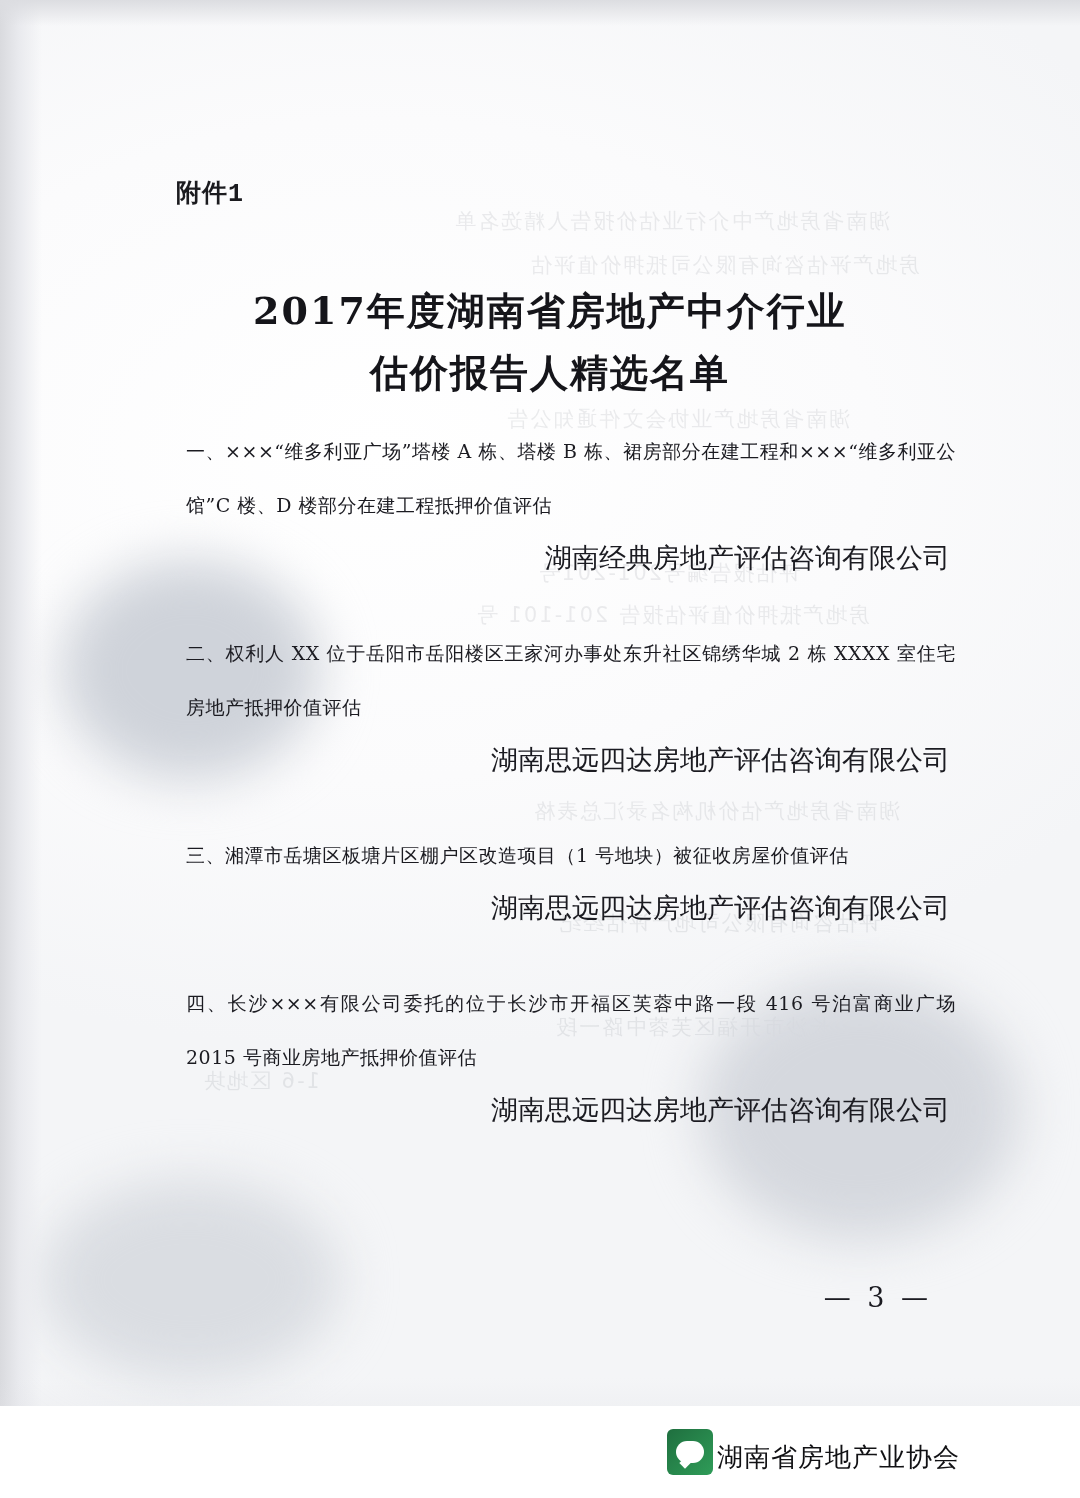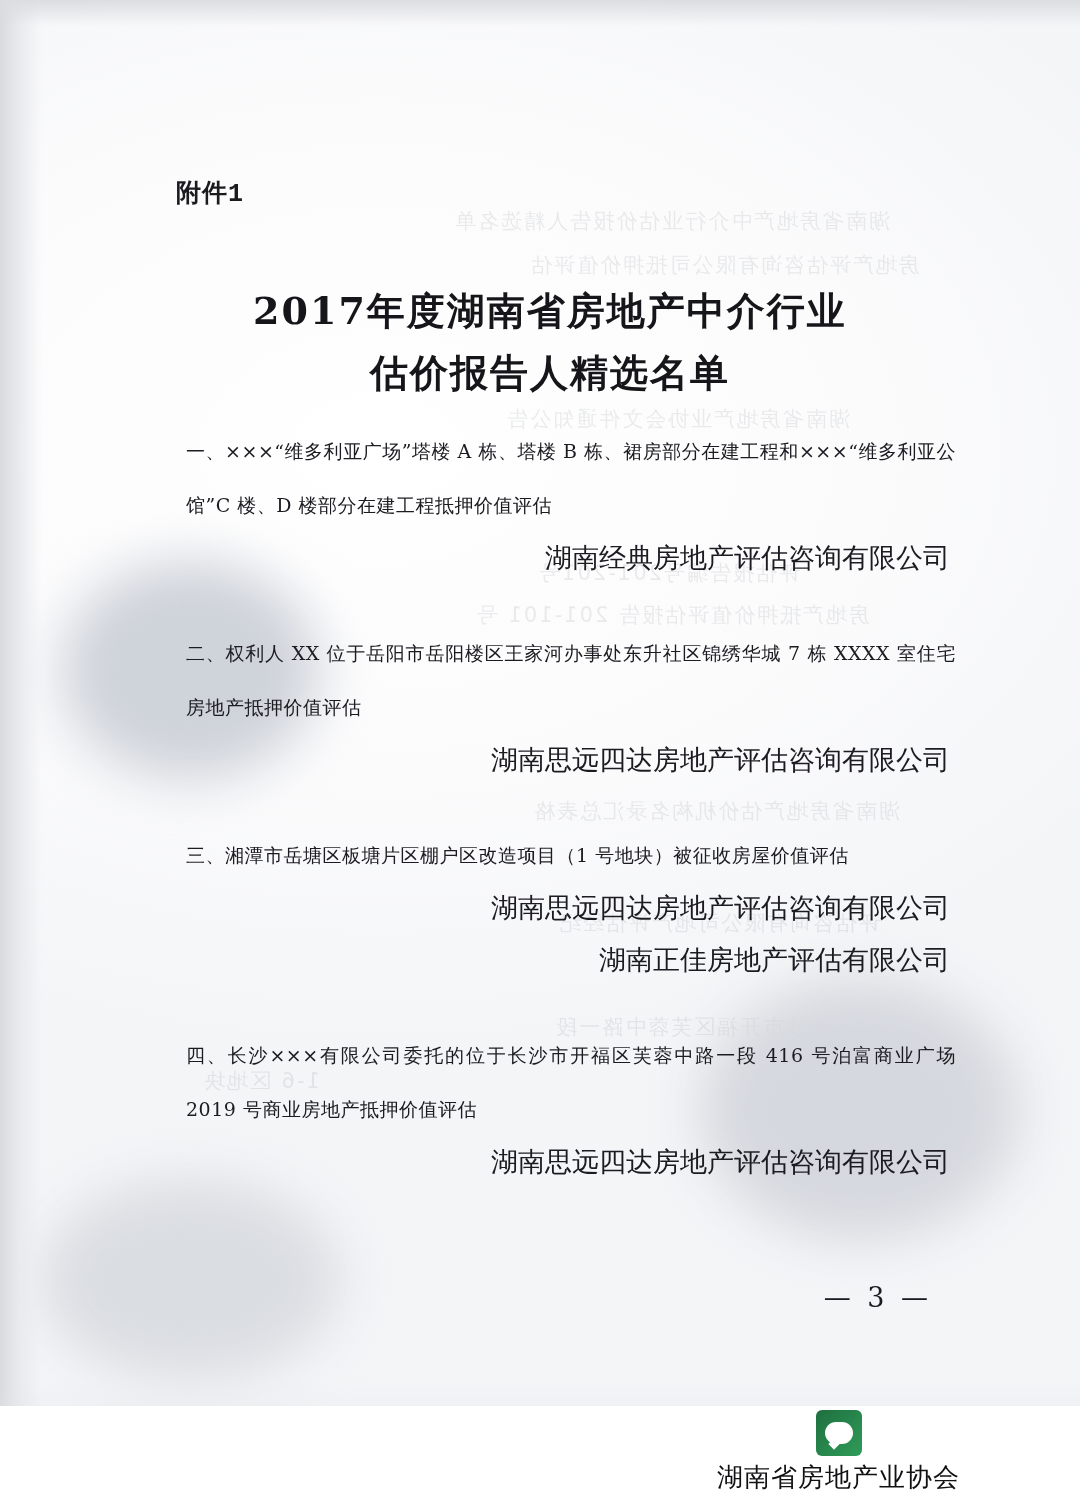--- a/index.html
+++ b/index.html
@@ -141,23 +141,22 @@
     height: 92px;
     background: #ffffff;
     display: flex;
     align-items: center;
     justify-content: flex-end;
     padding-right: 120px;
     box-sizing: border-box;
   }
   .account {
     display: flex;
-    align-items: center;
+    align-items: flex-end;
     gap: 4px;
-    flex-direction: column;
   }
   .account-avatar {
     width: 46px;
     height: 46px;
     border-radius: 6px;
     background: linear-gradient(135deg, #1f6f3f 0%, #2f9c58 100%);
     position: relative;
     flex: none;
   }
   .account-avatar::before {
@@ -218,32 +217,31 @@
     </div>
 
     <div class="content">
 
       <div class="entry">
         <div class="entry-text">一、×××“维多利亚广场”塔楼 A 栋、塔楼 B 栋、裙房部分在建工程和×××“维多利亚公馆”C 楼、D 楼部分在建工程抵押价值评估</div>
         <div class="firm">湖南经典房地产评估咨询有限公司</div>
       </div>
 
       <div class="entry">
-        <div class="entry-text">二、权利人 XX 位于岳阳市岳阳楼区王家河办事处东升社区锦绣华城 7 栋 XXXX 室住宅房地产抵押价值评估</div>
+        <div class="entry-text">二、权利人 XX 位于岳阳市岳阳楼区王家河办事处东升社区锦绣华城 2 栋 XXXX 室住宅房地产抵押价值评估</div>
         <div class="firm">湖南思远四达房地产评估咨询有限公司</div>
       </div>
 
       <div class="entry">
         <div class="entry-text">三、湘潭市岳塘区板塘片区棚户区改造项目（1 号地块）被征收房屋价值评估</div>
         <div class="firm">湖南思远四达房地产评估咨询有限公司</div>
-        <div class="firm">湖南正佳房地产评估有限公司</div>
-      </div>
-
-      <div class="entry">
-        <div class="entry-text">四、长沙×××有限公司委托的位于长沙市开福区芙蓉中路一段 416 号泊富商业广场 2019 号商业房地产抵押价值评估</div>
+      </div>
+
+      <div class="entry">
+        <div class="entry-text">四、长沙×××有限公司委托的位于长沙市开福区芙蓉中路一段 416 号泊富商业广场 2015 号商业房地产抵押价值评估</div>
         <div class="firm">湖南思远四达房地产评估咨询有限公司</div>
       </div>
 
     </div>
 
     <div class="page-number">— 3 —</div>
   </div>
 
   <div class="footer-bar">
     <div class="account">

